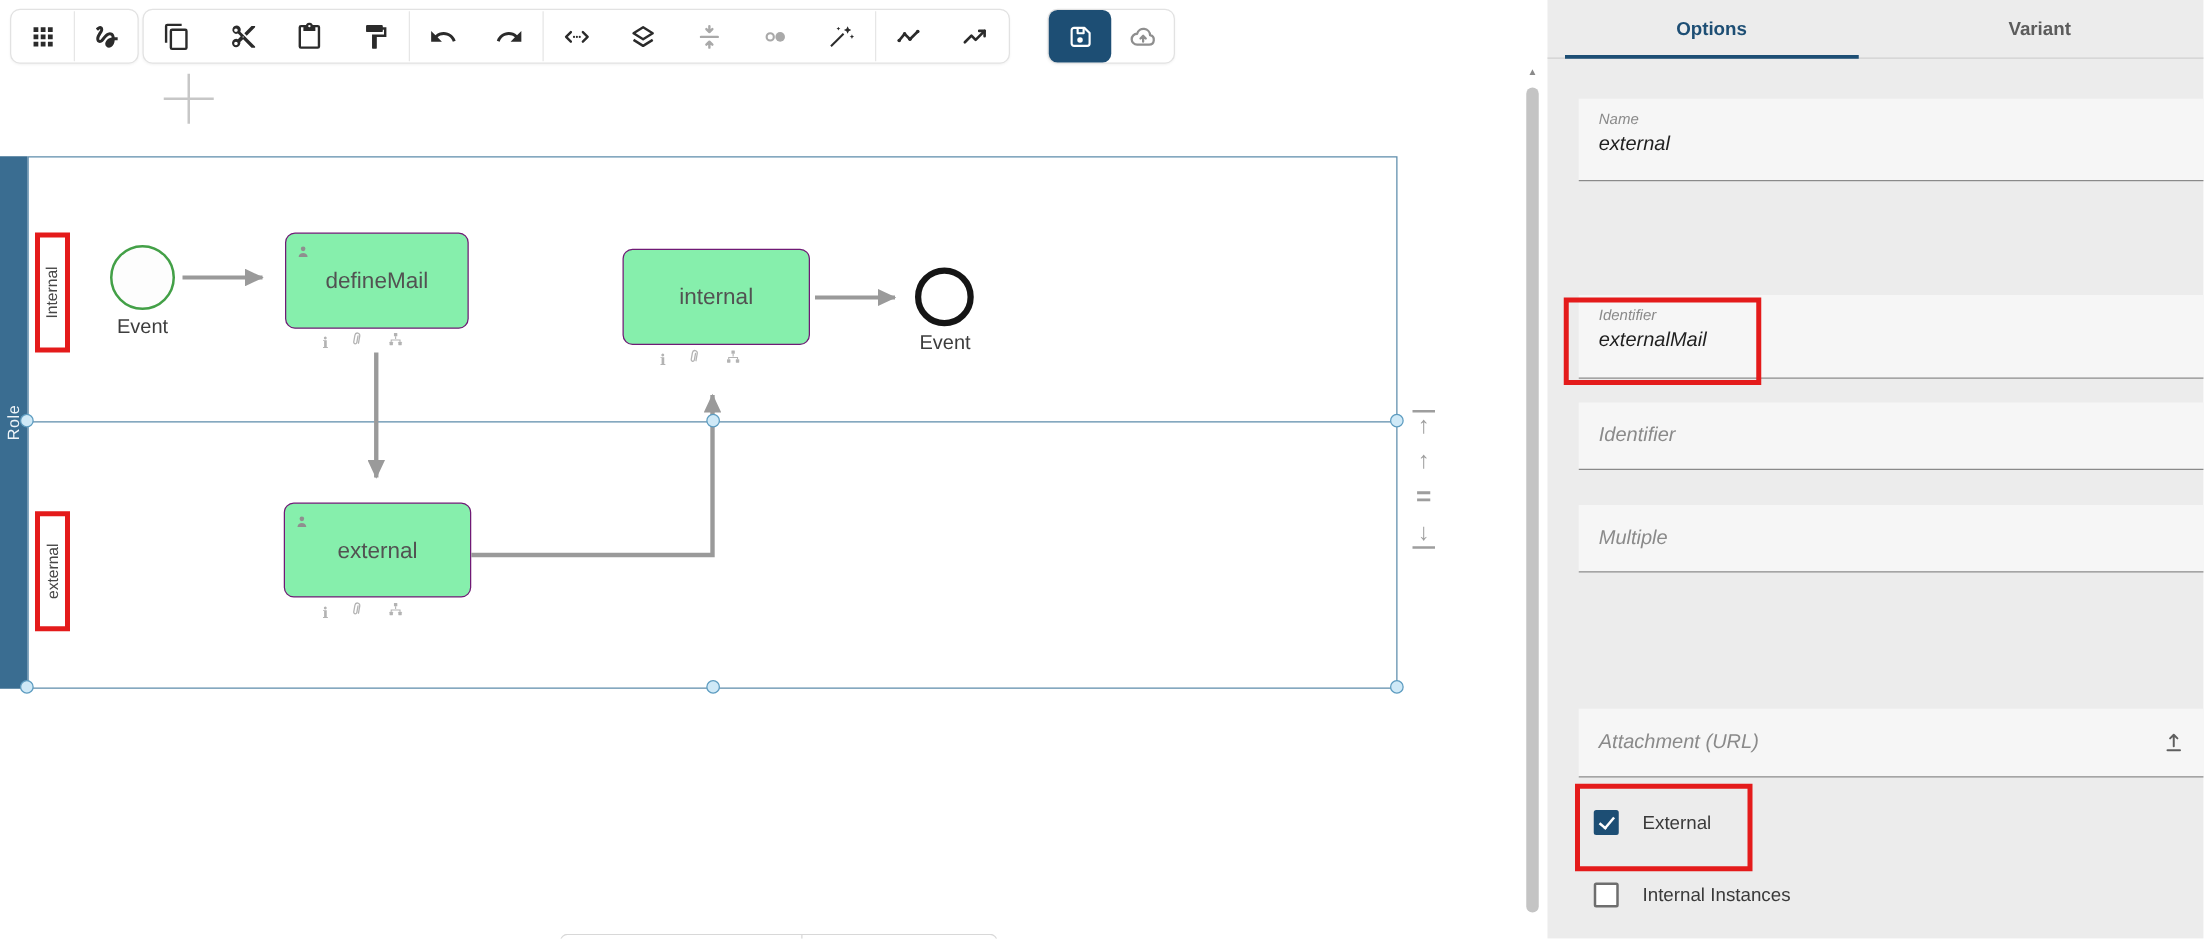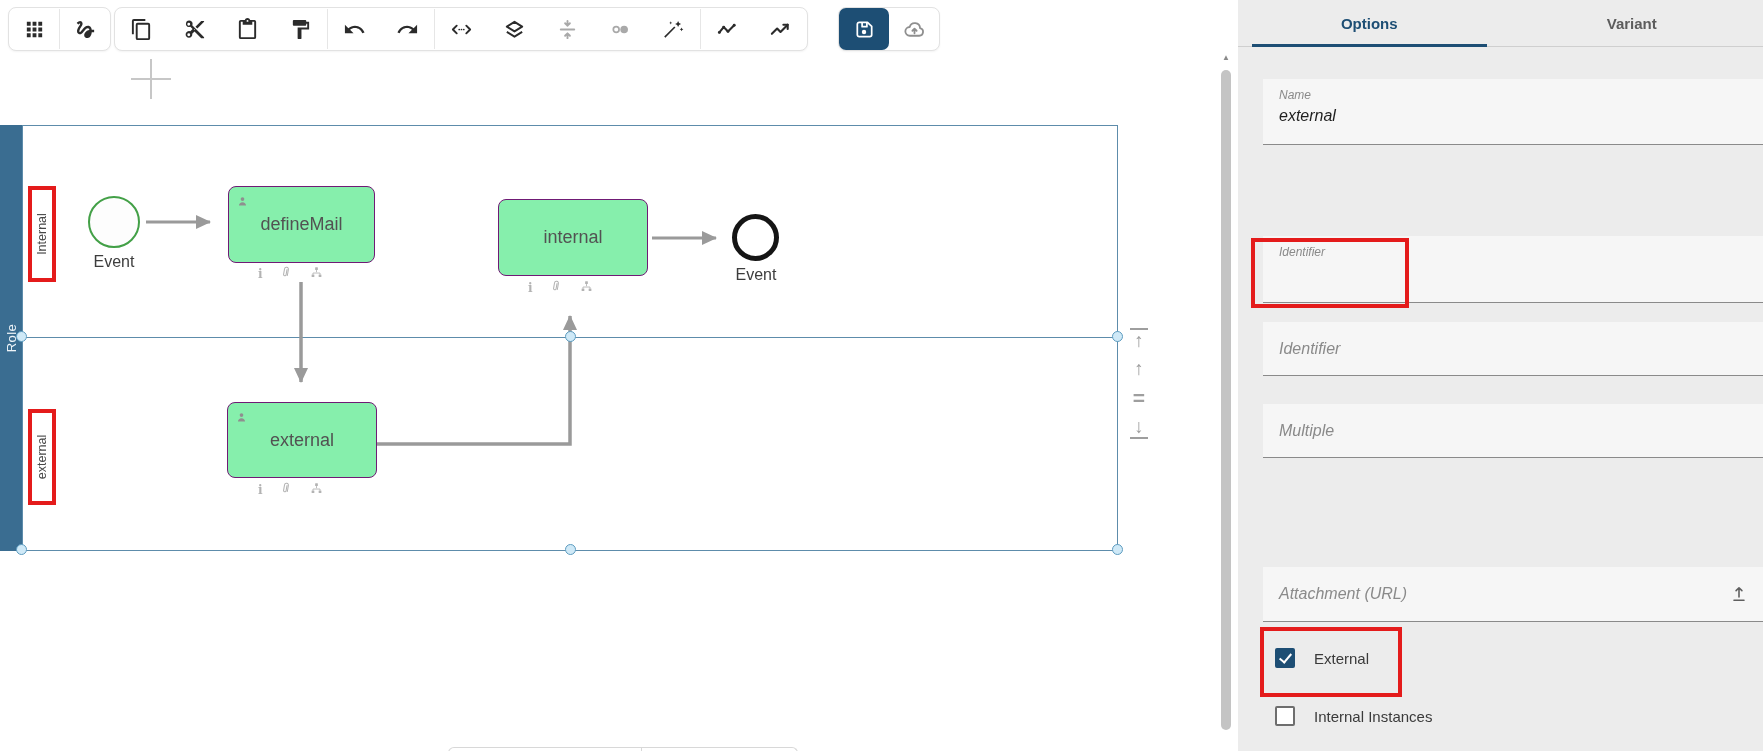--- a/index.html
+++ b/index.html
@@ -327,20 +327,21 @@
     </div>
 
     <div class="field underlined" style="top:79px;height:66px;">
       <div class="flabel">Name</div>
       <div class="fvalue">external</div>
     </div>
 
 
     <div class="field underlined" style="top:236px;height:67px;">
       <div class="flabel">Identifier</div>
+      <div class="fvalue">externalMail</div>
       <div class="red-box" style="left:-12px;top:2px;width:150px;height:62px;"></div>
     </div>
 
     <div class="field underlined" style="top:322px;height:54px;">
       <div class="fplaceholder">Identifier</div>
     </div>
 
     <div class="field underlined" style="top:404px;height:54px;">
       <div class="fplaceholder">Multiple</div>
     </div>

